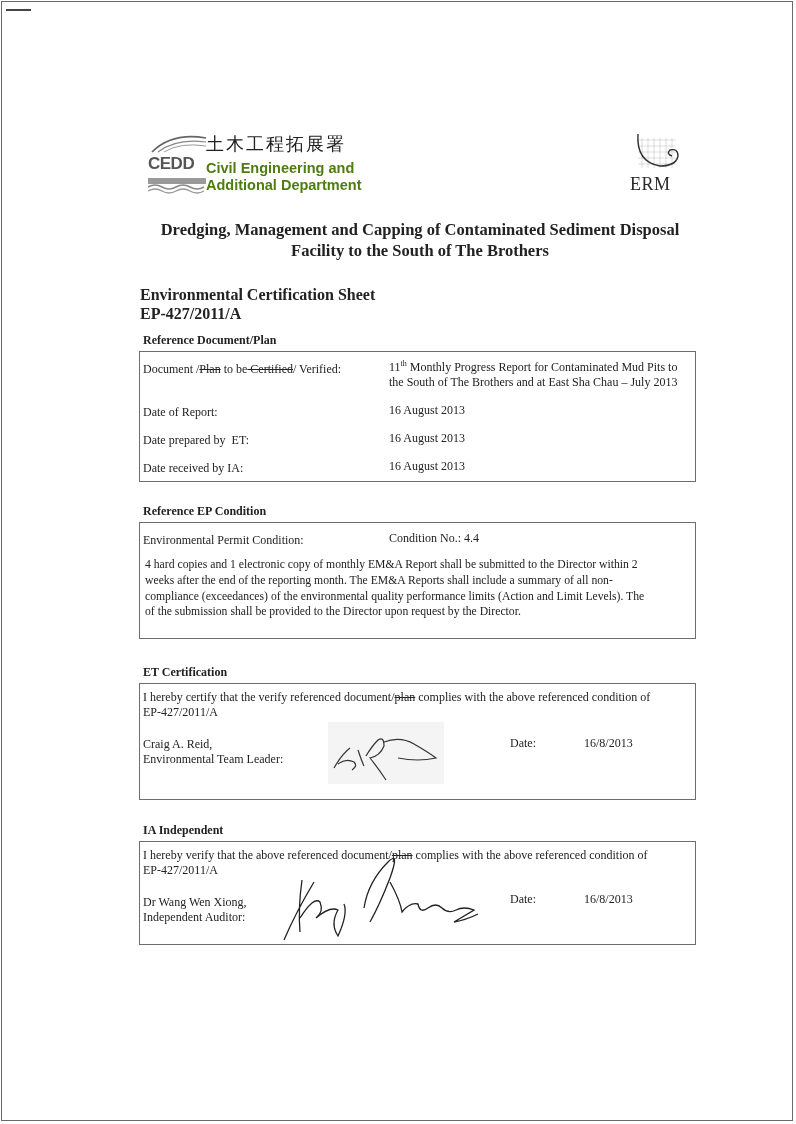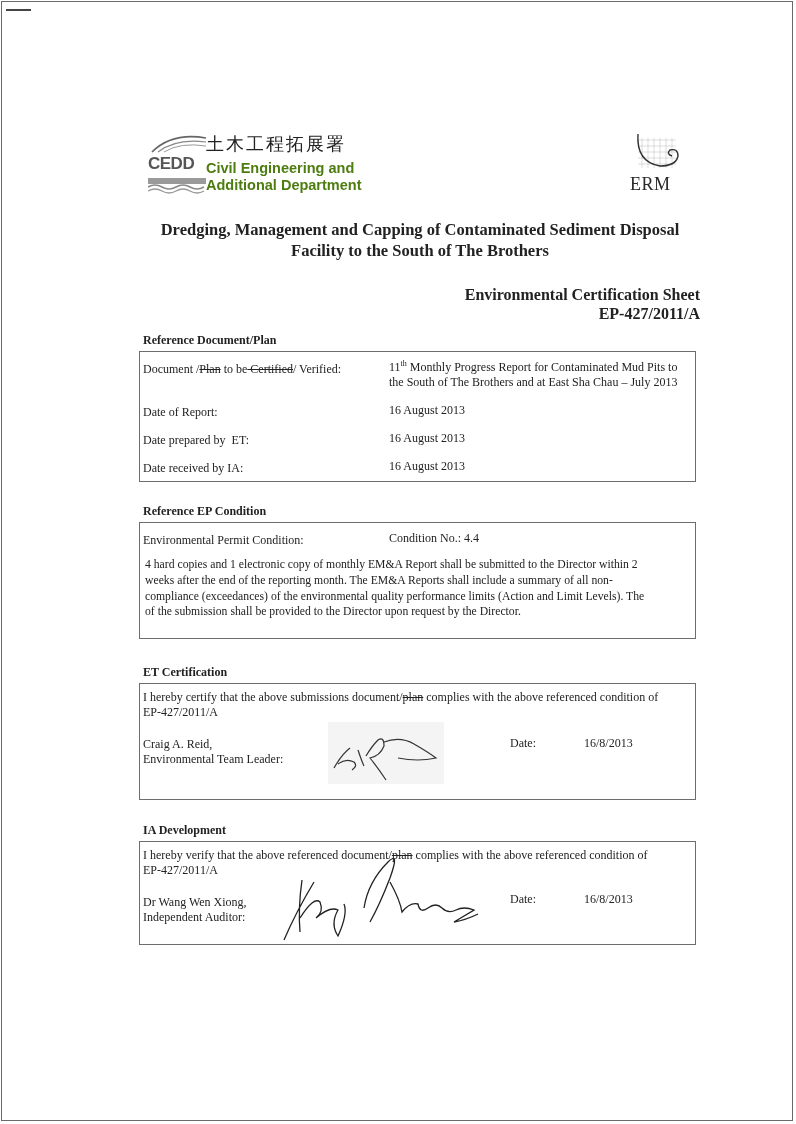--- a/index.html
+++ b/index.html
@@ -17,21 +17,21 @@
   .cedd-chinese { position:absolute; left:60px; top:2px; font-family:"DejaVu Sans", sans-serif;
                   font-size:18px; letter-spacing:2px; color:#222; }
   .cedd-en { position:absolute; left:60px; top:30px; font-family:"Liberation Sans", sans-serif;
              font-weight:bold; font-size:14.5px; line-height:17px; color:#4d7c0f; }
 
   .erm-logo { position:absolute; left:630px; top:132px; width:56px; height:62px; }
   .erm-text { position:absolute; left:0; top:42px; font-size:18px; color:#2a2a2a; letter-spacing:0.5px; }
 
   .project-title { position:absolute; left:140px; width:560px; top:219px; text-align:center;
                    font-size:16.5px; font-weight:bold; line-height:21px; color:#222; }
-  .sheet-title { position:absolute; left:140px; width:560px; top:285px; text-align:right;
+  .sheet-title { position:absolute; left:140px; width:560px; top:285px; text-align:left;
                  font-size:16px; font-weight:bold; line-height:19px; color:#222; }
 
   .section-heading { position:absolute; left:143px; font-size:12px; font-weight:bold; color:#222; }
   .box { position:absolute; left:139px; width:557px; border:1px solid #6d6d6d; box-sizing:border-box; }
   .field { position:absolute; font-size:12px; line-height:15px; color:#222; }
   .strike { text-decoration:line-through; }
   sup { font-size:8px; line-height:0; }
 
   .para { position:absolute; left:5px; width:545px; font-size:11.7px; line-height:15.8px; color:#222; }
   .sig { position:absolute; }
@@ -115,36 +115,36 @@
     <div>4 hard copies and 1 electronic copy of monthly EM&amp;A Report shall be submitted to the Director within 2</div>
     <div>weeks after the end of the reporting month. The EM&amp;A Reports shall include a summary of all non-</div>
     <div>compliance (exceedances) of the environmental quality performance limits (Action and Limit Levels). The</div>
     <div>of the submission shall be provided to the Director upon request by the Director.</div>
   </div>
 </div>
 
 <div class="section-heading" style="top:665px;">ET Certification</div>
 <div class="box" style="top:683px;height:117px;">
   <div class="field" style="left:3px;top:6px;width:550px;">
-    <div><span>I hereby certify that the above submissions document/</span><span class="strike">plan</span><span> complies with the above referenced condition of</span></div>
+    <div><span>I hereby certify that the verify referenced document/</span><span class="strike">plan</span><span> complies with the above referenced condition of</span></div>
     <div>EP-427/2011/A</div>
   </div>
   <div class="field" style="left:3px;top:53px;">
     <div>Craig A. Reid,</div>
     <div>Environmental Team Leader:</div>
   </div>
   <svg class="sig" style="left:188px;top:38px;" width="116" height="62" viewBox="0 0 116 62">
     <rect x="0" y="0" width="116" height="62" fill="#f4f4f4"></rect>
     <path d="M6 46 Q14 32 22 26 M10 42 Q18 36 26 40 Q30 44 24 48 M30 28 Q34 40 36 44 M38 34 Q44 24 50 18 Q56 14 56 24 Q52 34 42 36 Q50 46 58 58 M56 20 Q72 14 86 22 Q100 30 108 36 Q90 40 70 36" fill="none" stroke="#333" stroke-width="1.2"></path>
   </svg>
   <div class="field" style="left:370px;top:52px;">Date:</div>
   <div class="field" style="left:444px;top:52px;">16/8/2013</div>
 </div>
 
-<div class="section-heading" style="top:823px;">IA Development</div>
+<div class="section-heading" style="top:823px;">IA Independent</div>
 <div class="box" style="top:841px;height:104px;">
   <div class="field" style="left:3px;top:6px;width:550px;">
     <div><span>I hereby verify that the above referenced document/</span><span class="strike">plan</span><span> complies with the above referenced condition of</span></div>
     <div>EP-427/2011/A</div>
   </div>
   <div class="field" style="left:3px;top:53px;">
     <div>Dr Wang Wen Xiong,</div>
     <div>Independent Auditor:</div>
   </div>
   <svg class="sig" style="left:138px;top:10px;" width="210" height="92" viewBox="0 0 210 92">

